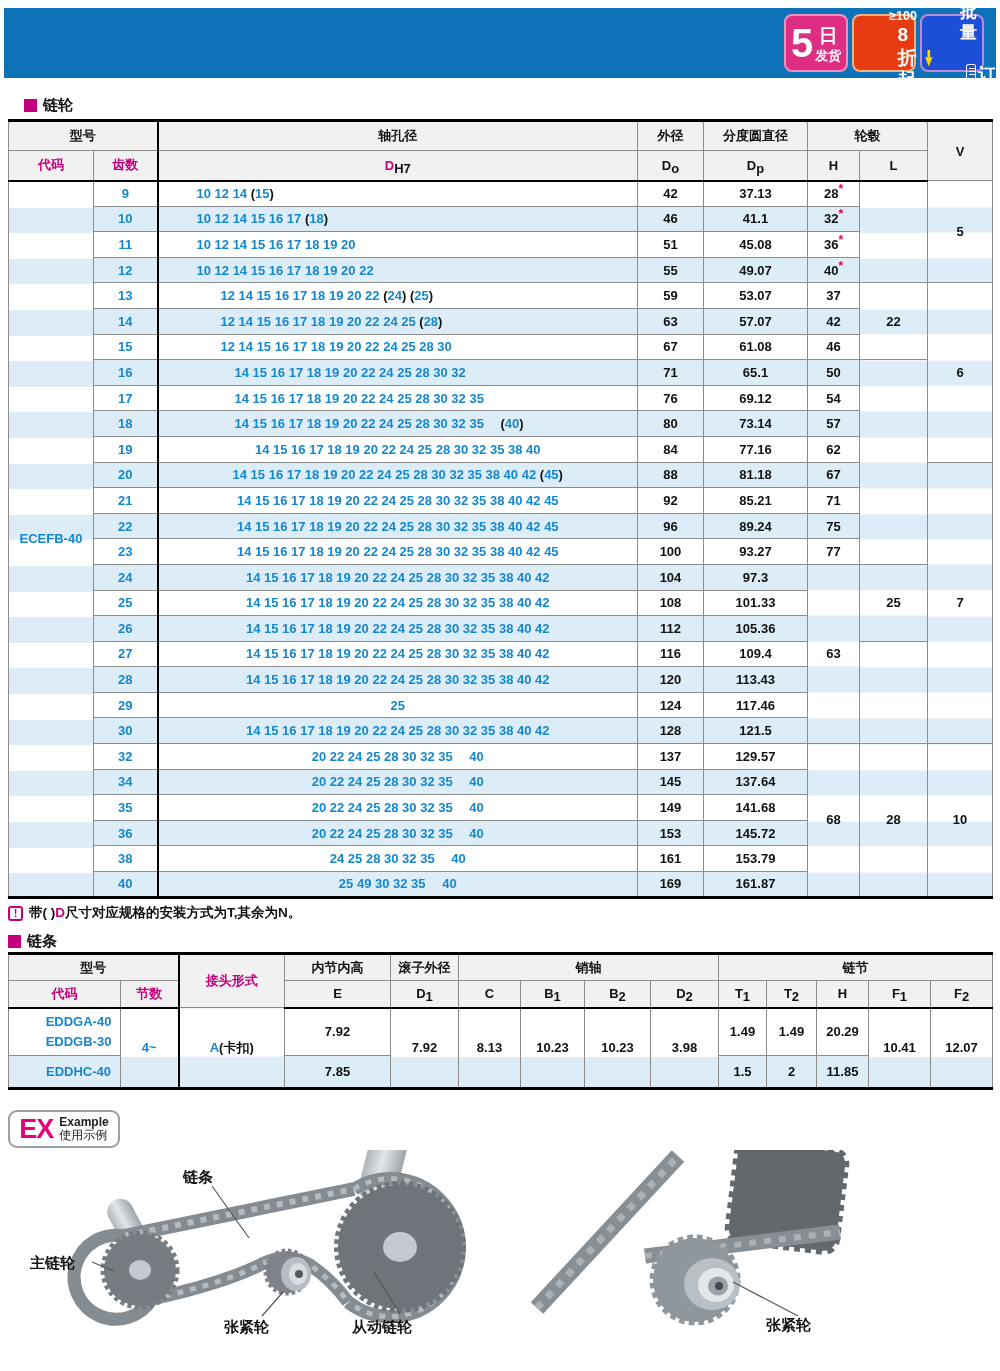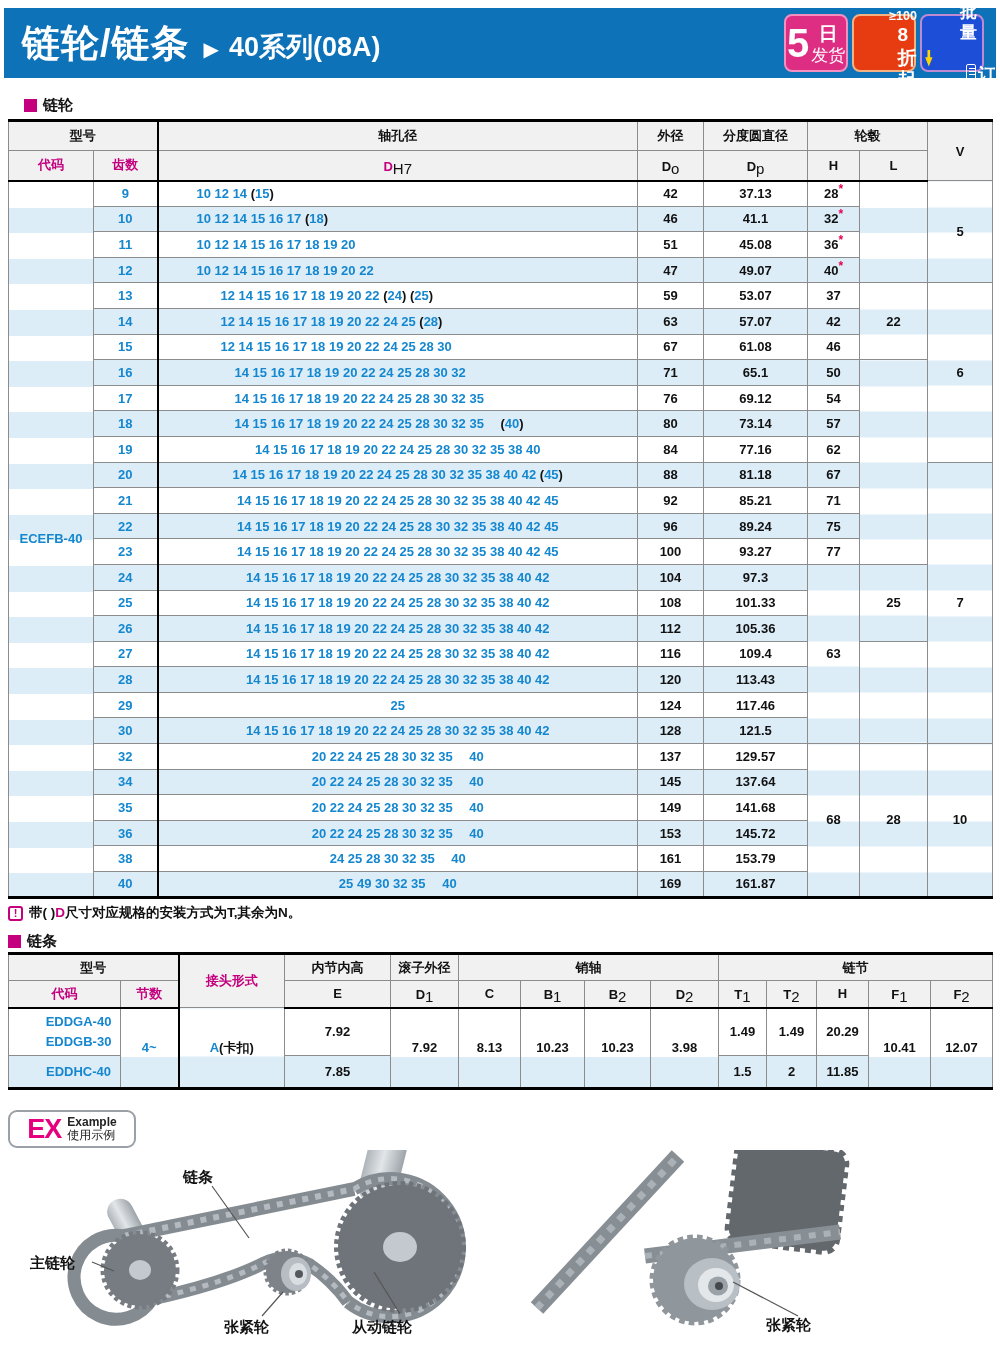--- a/index.html
+++ b/index.html
@@ -13,21 +13,21 @@
   .title-main{font-size:38px;font-weight:bold;letter-spacing:1px;}
   .title-arrow{font-size:20px;margin:0 10px 0 14px;}
   .title-sub{font-size:27px;font-weight:bold;}
   .badges{position:absolute;right:12px;top:6px;display:flex;gap:4px;}
   .badge{width:64px;height:58px;border-radius:8px;color:#fff;display:flex;flex-direction:column;
     align-items:center;justify-content:center;box-sizing:border-box;}
   .badge-delivery{background:#dd2e84;border:2px solid #f48fc0;flex-direction:row;gap:2px;}
   .badge-delivery .big{font-size:40px;font-weight:bold;line-height:1;}
   .badge-delivery .stack{display:flex;flex-direction:column;align-items:center;line-height:1.05;}
   .badge-delivery .unit{font-size:19px;font-weight:bold;}
-  .badge-delivery .sub{font-size:17px;font-weight:normal;}
+  .badge-delivery .sub{font-size:13px;font-weight:bold;}
   .badge-discount{background:#e73c12;border:2px solid #f6b183;}
   .badge-discount .l1{font-size:12.5px;font-weight:bold;line-height:1.2;}
   .badge-discount .l2{font-size:19px;font-weight:bold;line-height:1.2;display:flex;align-items:center;gap:2px;}
   .arrow-down{display:inline-block;width:14px;height:17px;background:#ffd500;
     clip-path:polygon(32% 0,68% 0,68% 45%,100% 45%,50% 100%,0 45%,32% 45%);}
   .badge-bulk{background:#1d4ed8;border:2px solid #c08ad2;}
   .badge-bulk .l1{font-size:17px;font-weight:bold;line-height:1.25;}
   .badge-bulk .l2{font-size:17px;font-weight:bold;line-height:1.25;display:flex;align-items:flex-start;gap:2px;margin-top:20px;}
   .note-icon{display:inline-block;width:13px;height:14px;border:1.5px solid #fff;border-radius:2px;
     position:relative;background:transparent;}
@@ -37,21 +37,21 @@
   .section-label{display:flex;align-items:center;gap:6px;font-size:15px;font-weight:bold;color:#111;}
   .sq{width:13px;height:13px;background:#c4007f;display:inline-block;}
   .sec1{position:absolute;left:24px;top:96px;}
   .sec2{position:absolute;left:8px;top:932px;}
 
   
   table{border-collapse:collapse;table-layout:fixed;}
   th,td{border:1px solid #8c8c8c;padding:0;text-align:center;overflow:hidden;}
   th{background:#f1f1f1;font-size:13px;font-weight:bold;color:#111;}
   .mg{color:#c4007f;}
-  .sub{font-size:15px;position:relative;top:3px;font-weight:normal;}
+  .sub{font-size:13px;position:relative;top:3px;font-weight:bold;}
 
   
   .spk{position:absolute;left:8px;top:119px;width:984px;
     border-top:3px solid #000;border-bottom:3px solid #000;}
   .spk thead tr{height:30px;}
   .spk thead tr:last-child th{border-bottom:2px solid #000;}
   .spk tbody tr{height:25.6px;}
   .spk tbody tr:nth-child(odd){background:#fff;}
   .spk tbody tr:nth-child(even){background:#dcedf8;}
   .spk td{font-size:13px;}
@@ -82,40 +82,35 @@
   .chn td{font-size:13px;font-weight:bold;}
   .chn .r1{height:48px;background:#fff;}
   .chn .r2{height:33px;background:#dcedf8;}
   .cm{background:linear-gradient(180deg,#ffffff 0 48px,#dcedf8 48px 100%);}
   .chain-code{color:#1587cf;font-weight:bold;font-size:13px;line-height:1.5;padding-left:28px;}
   .blue{color:#1587cf;}
   th.hdiv2{border-right:2px solid #000;}
   td.hdiv2{border-right:2px solid #000;}
 
   
-  .ex-badge{position:absolute;left:8px;top:1110px;width:128px;height:38px;border:2px solid #9aa0a6;
+  .ex-badge{position:absolute;left:8px;top:1110px;width:112px;height:38px;border:2px solid #9aa0a6;
     border-radius:9px;display:flex;align-items:center;justify-content:center;gap:6px;background:#fff;box-sizing:border-box;}
   .ex-mark{color:#e6007e;font-size:27px;font-weight:bold;letter-spacing:-1px;}
   .ex-texts{display:flex;flex-direction:column;line-height:1.05;}
   .ex-en{font-size:12px;font-weight:bold;color:#222;}
   .ex-cn{font-size:12px;font-weight:normal;color:#222;}
   .illus{position:absolute;left:0;top:1150px;width:1000px;height:221px;}
   .illus text{font-size:15px;font-weight:bold;fill:#111;}
 </style>
 </head>
 <body>
 
 <div class="page">
 
   <div class="titlebar">
-    <div class="title-text">
-      <span class="title-main">链轮/链条</span>
-      <span class="title-arrow">▶</span>
-      <span class="title-sub">40系列(08A)</span>
-    </div>
     <div class="badges">
       <div class="badge badge-delivery">
         <span class="big">5</span>
         <span class="stack">
           <span class="unit">日</span>
           <span class="sub">发货</span>
         </span>
       </div>
       <div class="badge badge-discount">
         <span class="l1">数量≥100</span>
@@ -190,21 +185,21 @@
         <tr>
           <td class="teeth">11</td>
           <td class="bores l1">10 12 14 15 16 17 18 19 20</td>
           <td class="num">51</td>
           <td class="num">45.08</td>
           <td class="num">36<span class="star">*</span></td>
         </tr>
         <tr>
           <td class="teeth">12</td>
           <td class="bores l1">10 12 14 15 16 17 18 19 20 22</td>
-          <td class="num">47</td>
+          <td class="num">55</td>
           <td class="num">49.07</td>
           <td class="num">40<span class="star">*</span></td>
         </tr>
         <tr>
           <td class="teeth">13</td>
           <td class="bores l2">12 14 15 16 17 18 19 20 22 <span class="pk">(</span>24<span class="pk">)</span> <span class="pk">(</span>25<span class="pk">)</span></td>
           <td class="num">59</td>
           <td class="num">53.07</td>
           <td class="num">37</td>
           <td class="num mw" rowspan="3">22</td>

